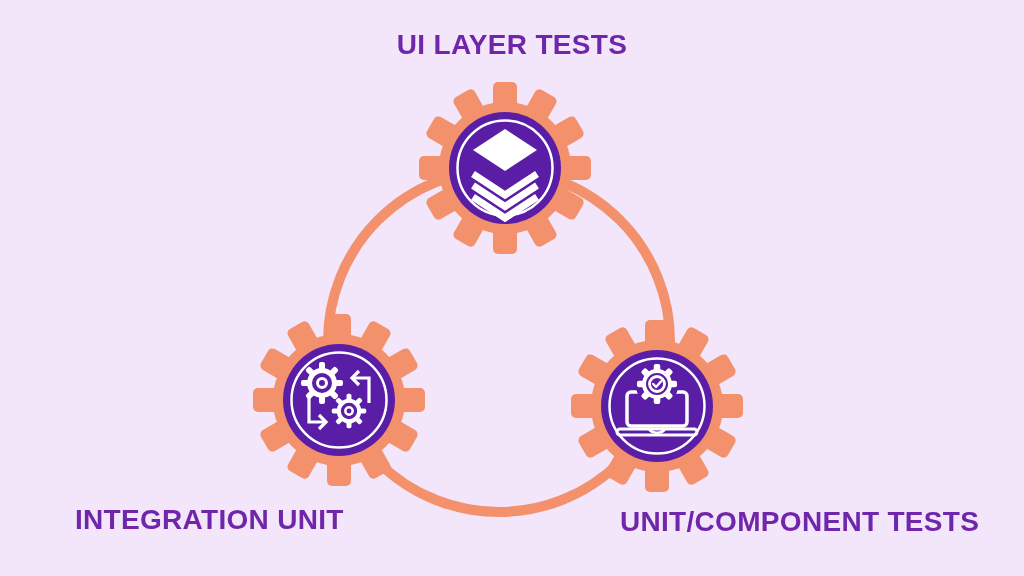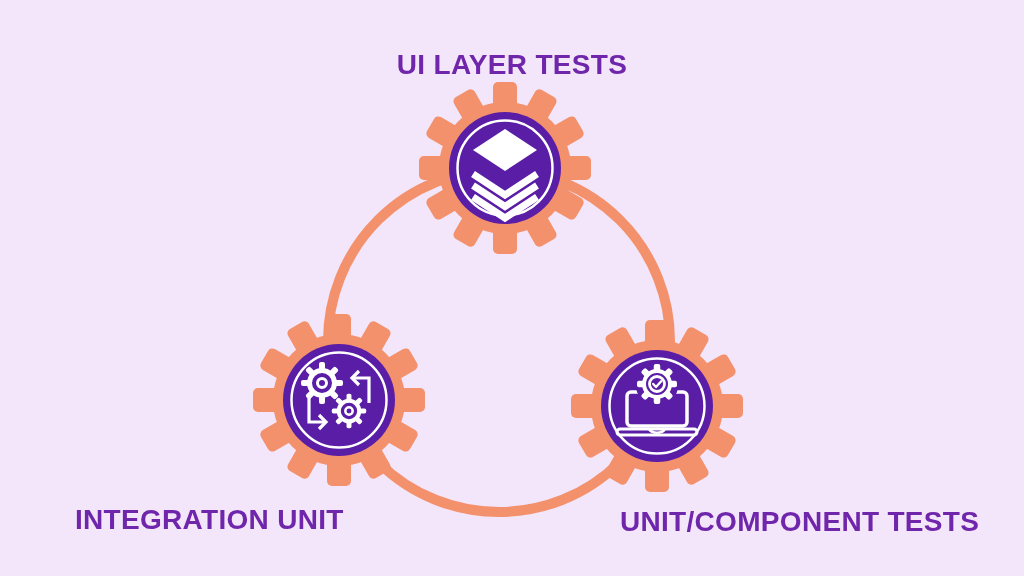--- a/index.html
+++ b/index.html
@@ -16,21 +16,21 @@
   .diagram-svg{position:absolute;left:0;top:0;}
   .label{
     position:absolute;
     color:var(--label-text);
     font-weight:bold;
     font-size:28px;
     letter-spacing:.3px;
     white-space:nowrap;
     line-height:1;
   }
-  .label-top{top:31px;left:0;right:0;text-align:center;margin-top:20px;}
+  .label-top{top:31px;left:0;right:0;text-align:center;}
   .label-bl{top:506px;left:75px;}
   .label-br{top:508px;left:620px;}
   .tooth,.gear-body{fill:var(--gear);}
   .badge{fill:var(--badge);}
   .badge-ring{fill:none;stroke:var(--icon);stroke-width:2.5;}
   .link-ring{fill:none;stroke:var(--gear);stroke-width:10;}
   .ic-fill{fill:var(--icon);}
   .ic-stroke{fill:none;stroke:var(--icon);}
 </style>
 </head>

